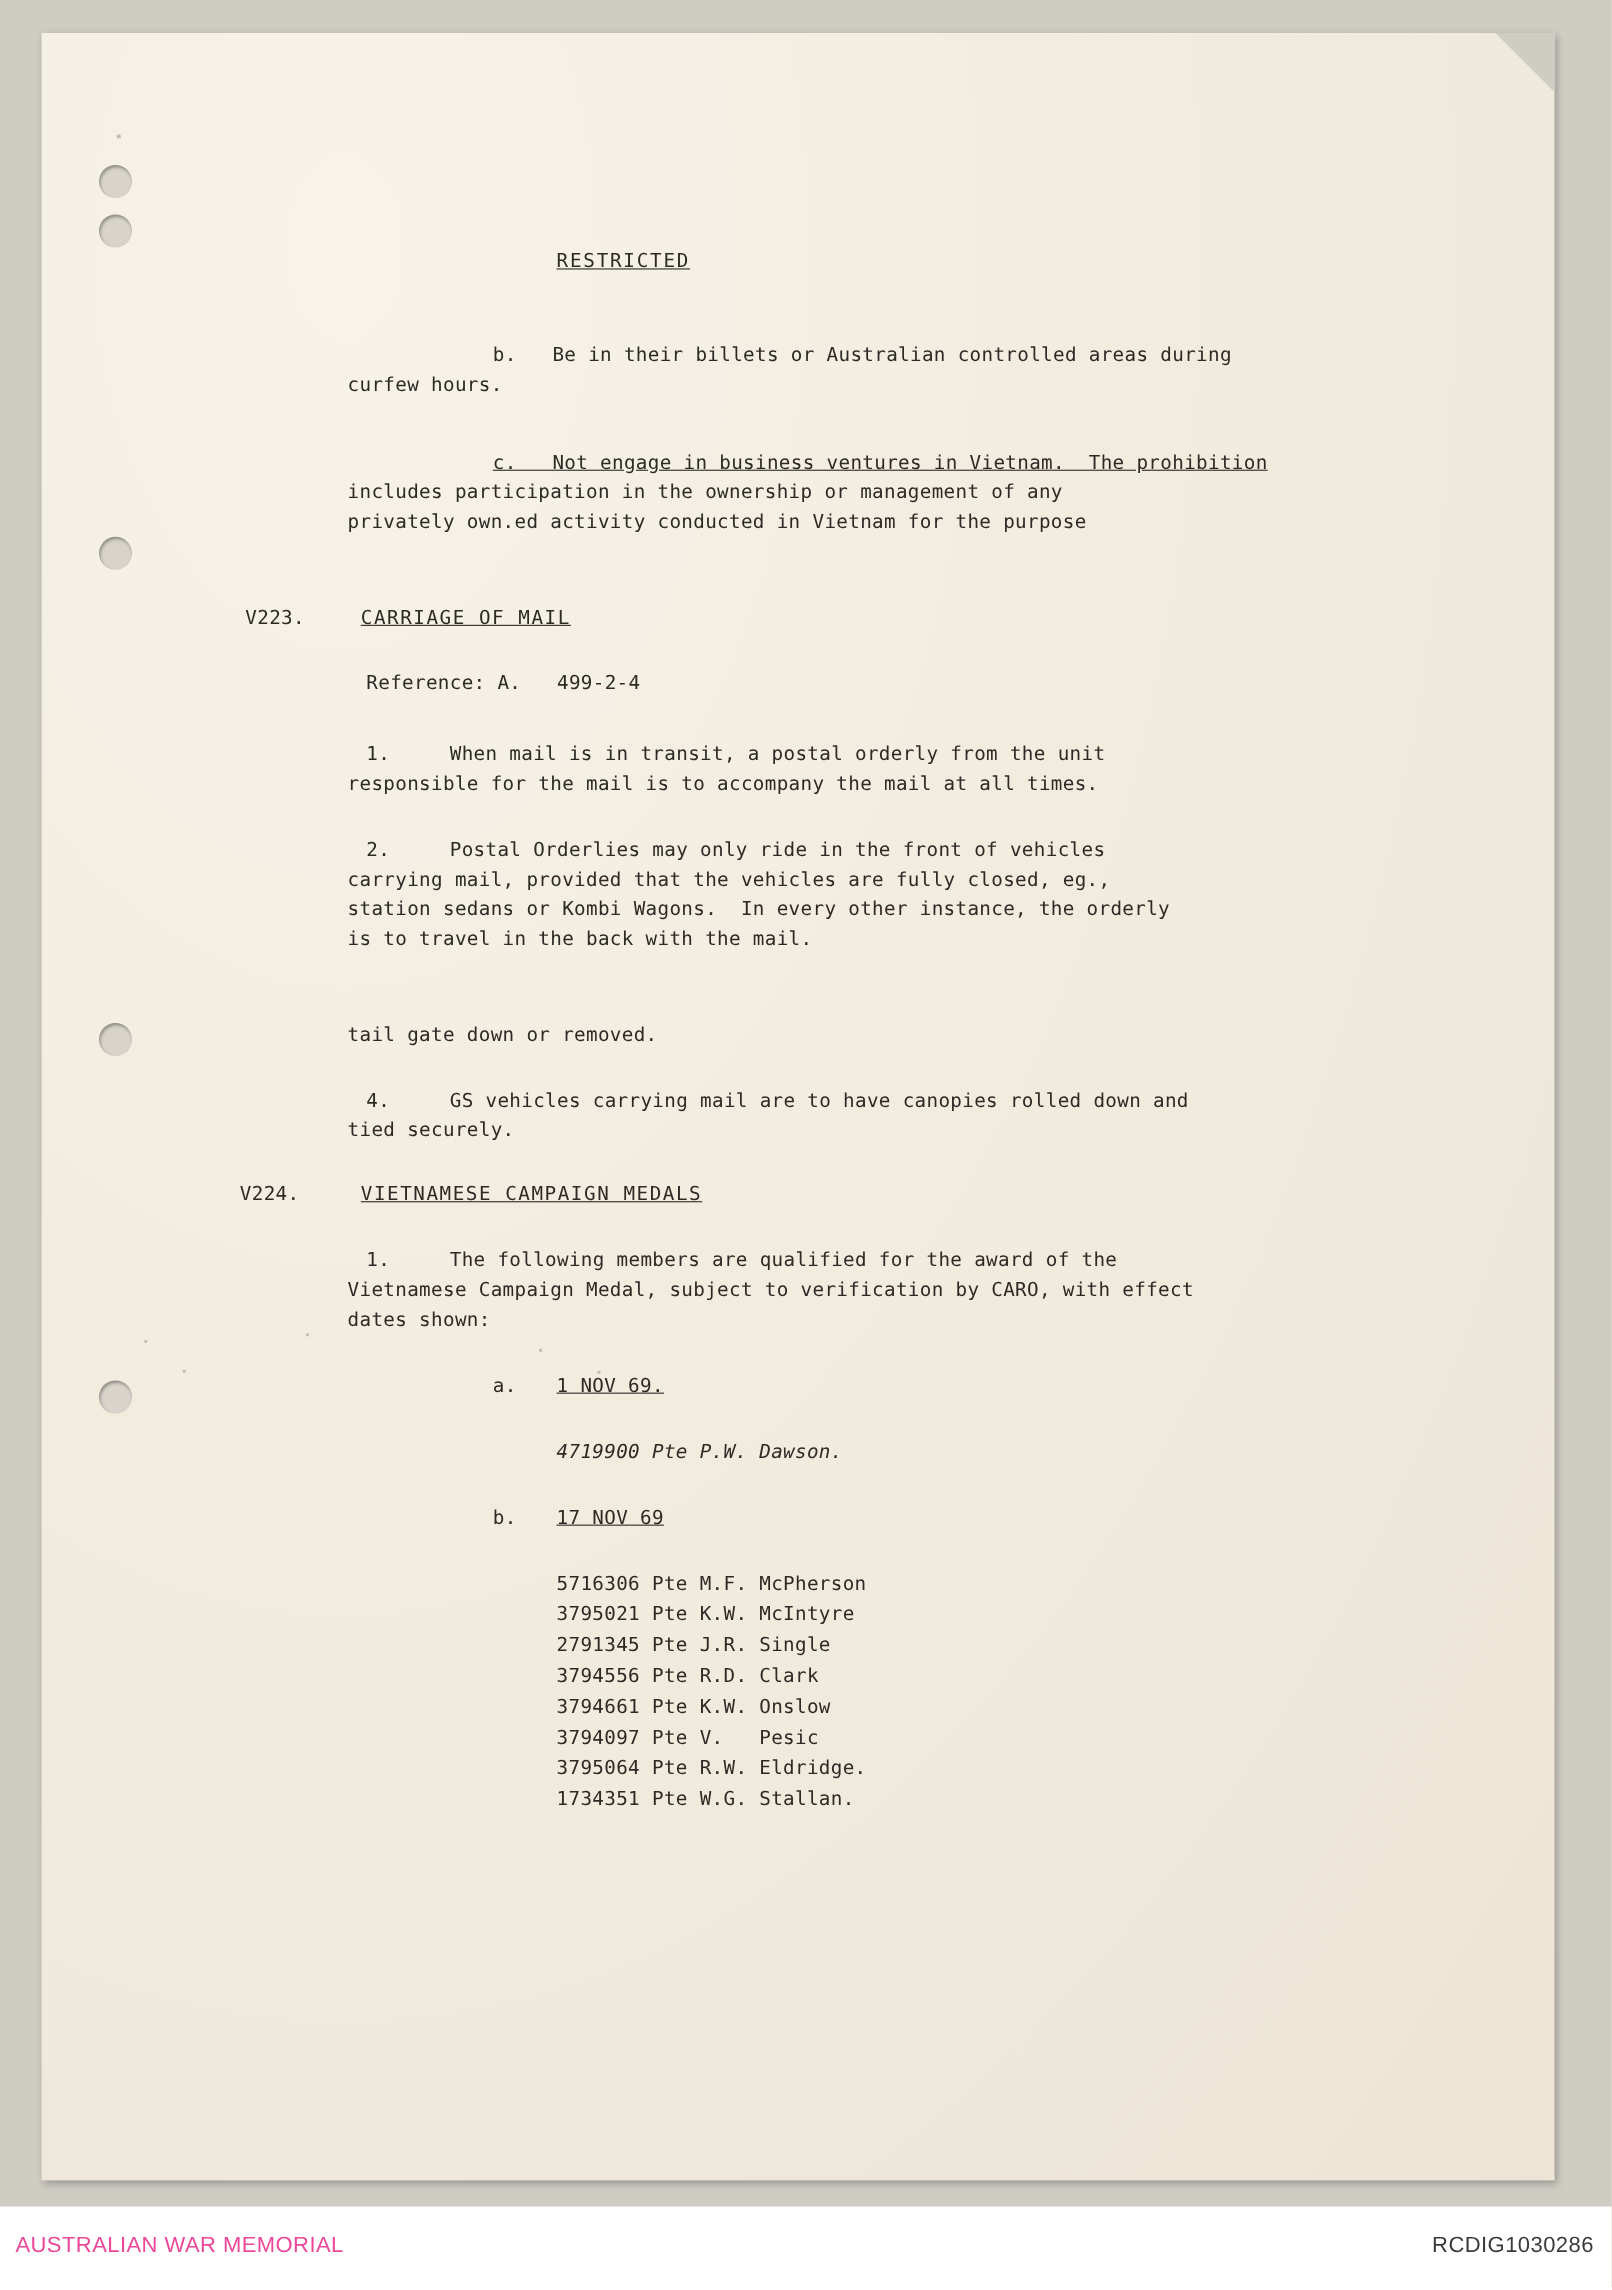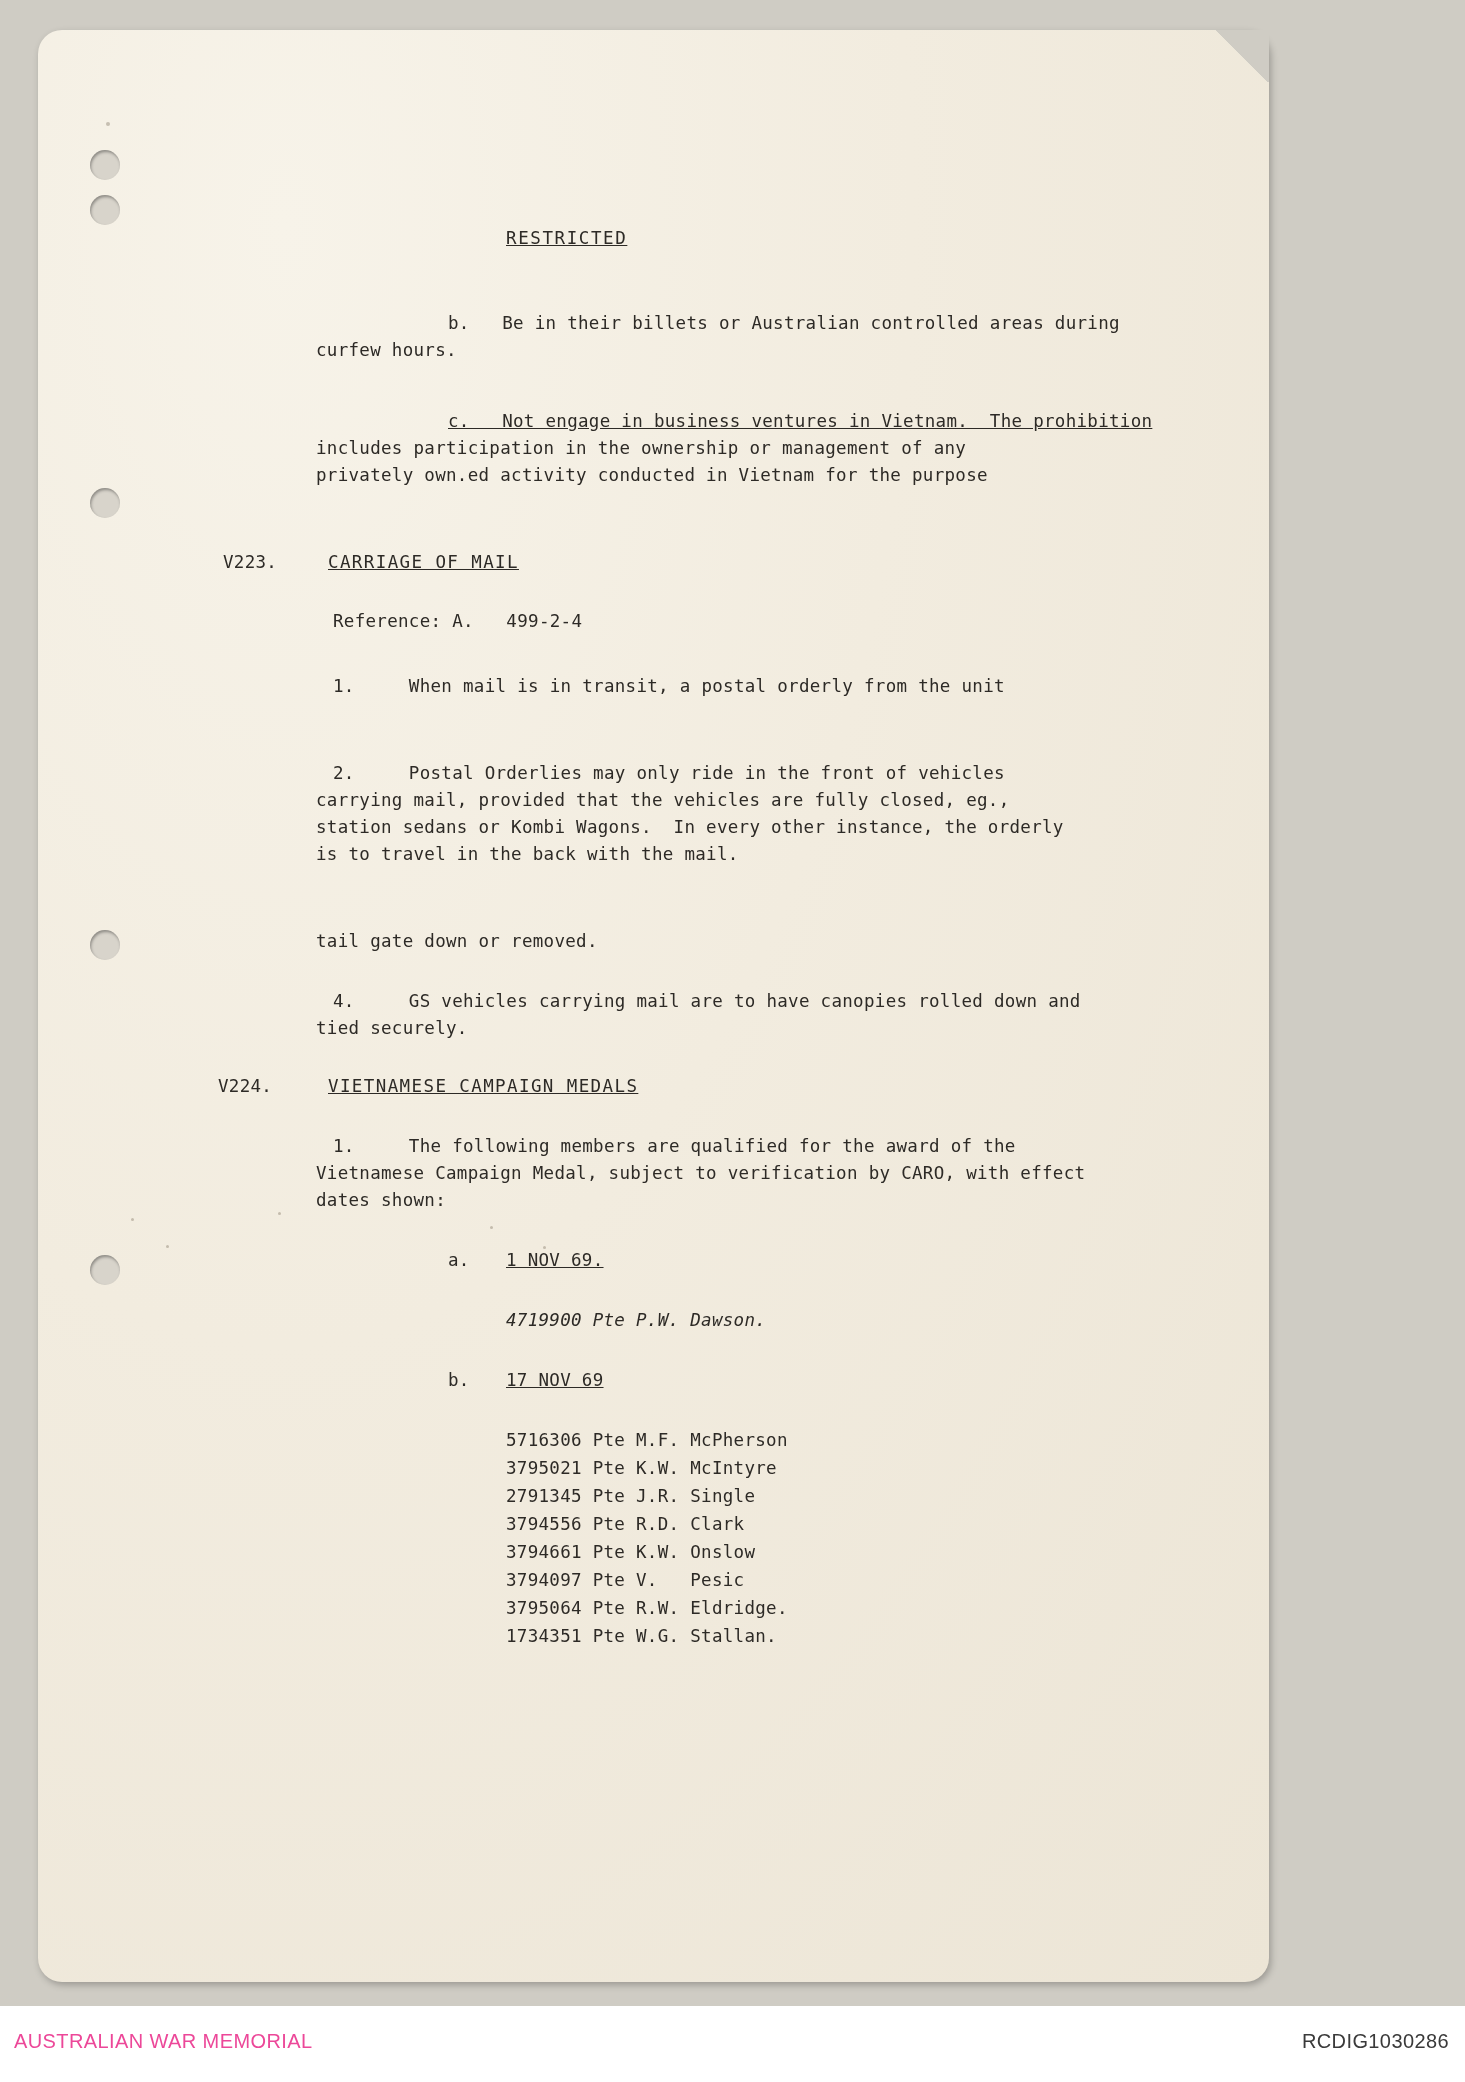--- a/index.html
+++ b/index.html
@@ -22,27 +22,26 @@
     width: 1465px;
     height: 2006px;
     background: #cfccc4;
     overflow: hidden;
   }
 
   #page-sheet {
     position: absolute;
     left: 38px;
     top: 30px;
-    width: 1231px;
+    width: 1375px;
     height: 1952px;
     background: #f4efe4;
     background-image:
       radial-gradient(ellipse at 20% 10%, #f7f3e9 0%, #f2ecdf 45%, #ece5d6 100%);
     box-shadow: 2px 3px 7px rgba(0,0,0,0.25);
-    border-radius: 24px;
   }
 
   
   #corner-fold {
     position: absolute;
     right: 0;
     top: 0;
     width: 54px;
     height: 52px;
     background: linear-gradient(225deg, #cfccc4 0%, #cfccc4 50%, rgba(0,0,0,0) 51%);
@@ -149,20 +148,21 @@
       <div class="ln" style="left:410px; top:378px;text-decoration:underline;">c.   Not engage in business ventures in Vietnam.  The prohibition</div>
       <div class="ln" style="left:278px; top:405px;">includes participation in the ownership or management of any</div>
       <div class="ln" style="left:278px; top:432px;">privately own.ed activity conducted in Vietnam for the purpose</div>
 
       <div class="ln" style="left:185px; top:519px;">V223.</div>
       <div class="ln u" style="left:290px; top:519px; letter-spacing:1.4px;">CARRIAGE OF MAIL</div>
 
       <div class="ln" style="left:295px; top:578px;">Reference: A.   499-2-4</div>
 
       <div class="ln" style="left:295px; top:643px;">1.     When mail is in transit, a postal orderly from the unit</div>
+      <div class="ln" style="left:278px; top:670px;">responsible for the mail is to accompany the mail at all times.</div>
 
       <div class="ln" style="left:295px; top:730px;">2.     Postal Orderlies may only ride in the front of vehicles</div>
       <div class="ln" style="left:278px; top:784px;">station sedans or Kombi Wagons.  In every other instance, the orderly</div>
       <div class="ln" style="left:278px; top:757px;">carrying mail, provided that the vehicles are fully closed, eg.,</div>
       <div class="ln" style="left:278px; top:811px;">is to travel in the back with the mail.</div>
 
       <div class="ln" style="left:278px; top:898px;">tail gate down or removed.</div>
 
       <div class="ln" style="left:295px; top:958px;">4.     GS vehicles carrying mail are to have canopies rolled down and</div>
       <div class="ln" style="left:278px; top:985px;">tied securely.</div>

